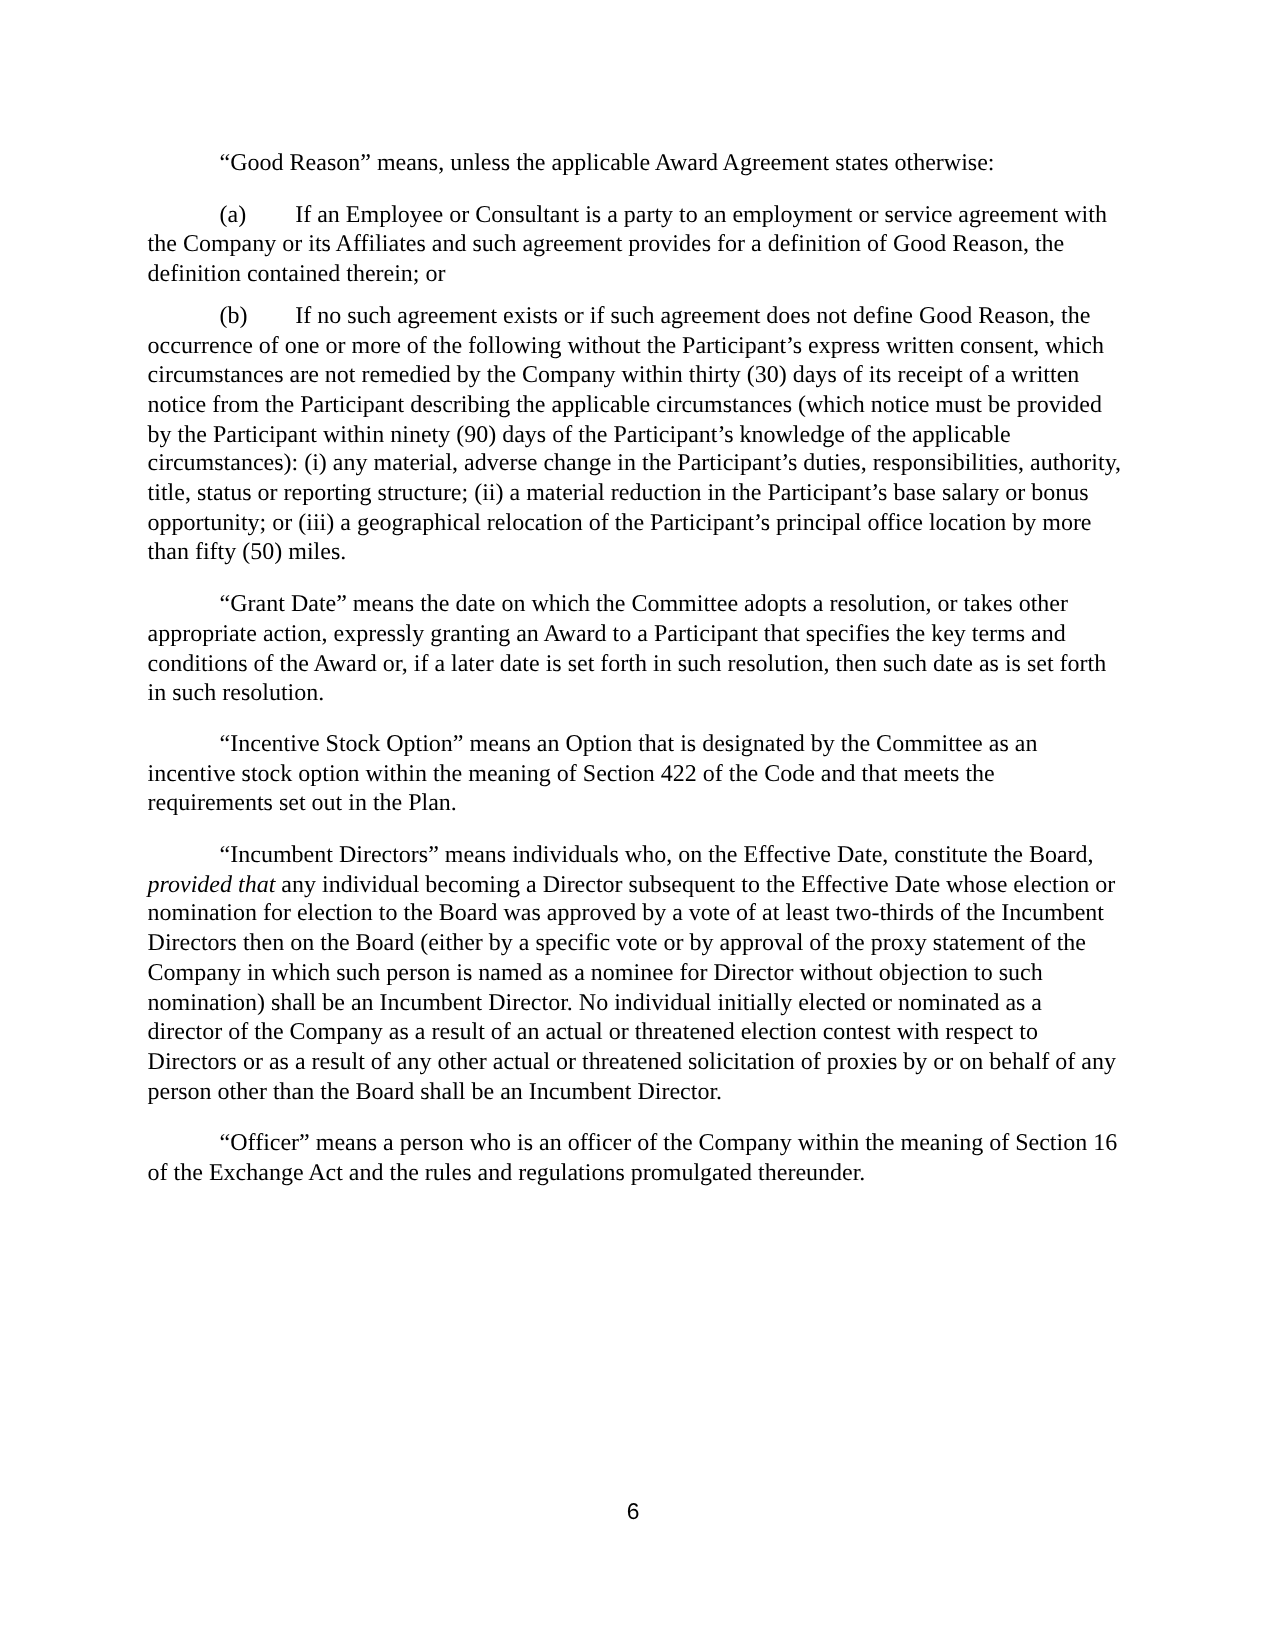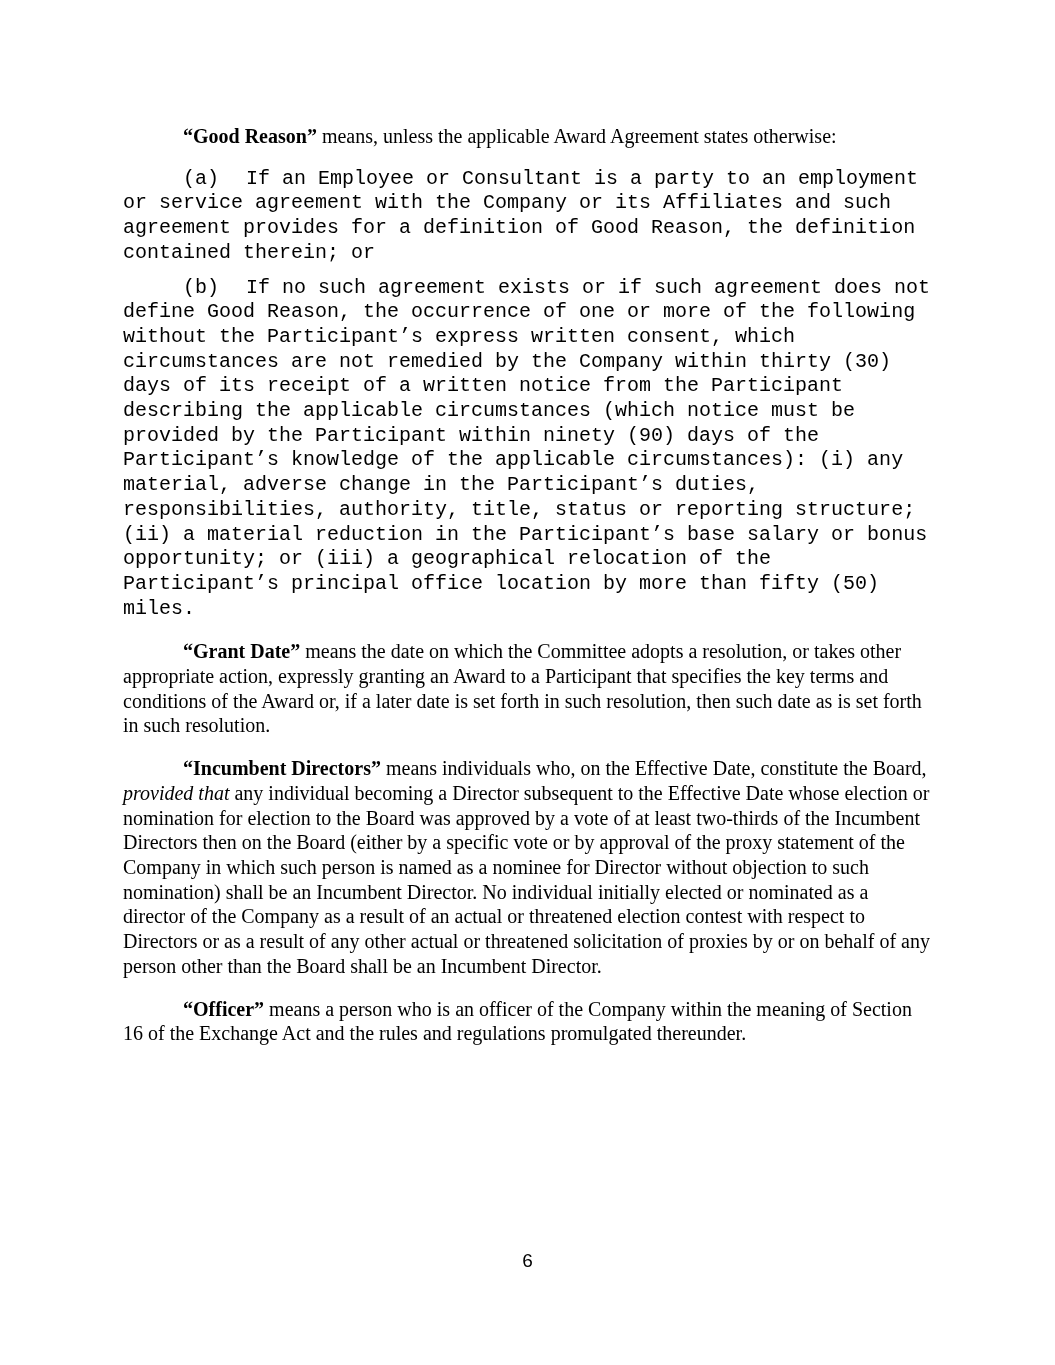--- a/index.html
+++ b/index.html
@@ -26,31 +26,30 @@
   }
   .para {
     margin: 18px 0 0 0;
     text-indent: 60px;
   }
   .para:first-child {
     margin-top: 0;
   }
   .para.sub {
     text-indent: 0;
-    font-family: Liberation Mono, monospace;
   }
   .para.sub + .para.sub {
     margin-top: 10px;
   }
   .sub-label {
     display: inline-block;
     margin-left: 60px;
     width: 63px;
   }
-  .run-b { font-weight: bold; text-align: center; }
+  .run-b { font-weight: normal; text-align: center; }
   .run-i { font-style: italic; }
   .page-number {
     position: absolute;
     left: 0;
     right: 0;
     top: 1250px;
     text-align: center;
     font-family: "Liberation Sans", sans-serif;
     font-size: 19px;
     line-height: 22px;
@@ -59,17 +58,18 @@
 </style>
 </head>
 <body>
 
 <div class="doc-page">
   <div class="doc-body">
       <p class="para def"><span class="run-b ">“Good Reason”</span><span class=""> means, unless the applicable Award Agreement states otherwise:</span></p>
       <p class="para sub"><span class="sub-label">(a)</span><span class="">If an Employee or Consultant is a party to an employment or service agreement with the Company or its Affiliates and such agreement provides for a definition of Good Reason, the definition contained therein; or</span></p>
       <p class="para sub"><span class="sub-label">(b)</span><span class="">If no such agreement exists or if such agreement does not define Good Reason, the occurrence of one or more of the following without the Participant’s express written consent, which circumstances are not remedied by the Company within thirty (30) days of its receipt of a written notice from the Participant describing the applicable circumstances (which notice must be provided by the Participant within ninety (90) days of the Participant’s knowledge of the applicable circumstances): (i) any material, adverse change in the Participant’s duties, responsibilities, authority, title, status or reporting structure; (ii) a material reduction in the Participant’s base salary or bonus opportunity; or (iii) a geographical relocation of the Participant’s principal office location by more than fifty (50) miles.</span></p>
       <p class="para def"><span class="run-b ">“Grant Date”</span><span class=""> means the date on which the Committee adopts a resolution, or takes other appropriate action, expressly granting an Award to a Participant that specifies the key terms and conditions of the Award or, if a later date is set forth in such resolution, then such date as is set forth in such resolution.</span></p>
+      <p class="para def"><span class="run-b ">“Incentive Stock Option”</span><span class=""> means an Option that is designated by the Committee as an incentive stock option within the meaning of Section 422 of the Code and that meets the requirements set out in the Plan.</span></p>
       <p class="para def"><span class="run-b ">“Incumbent Directors”</span><span class=""> means individuals who, on the Effective Date, constitute the Board, </span><span class="run-i">provided that</span><span class=""> any individual becoming a Director subsequent to the Effective Date whose election or nomination for election to the Board was approved by a vote of at least two-thirds of the Incumbent Directors then on the Board (either by a specific vote or by approval of the proxy statement of the Company in which such person is named as a nominee for Director without objection to such nomination) shall be an Incumbent Director. No individual initially elected or nominated as a director of the Company as a result of an actual or threatened election contest with respect to Directors or as a result of any other actual or threatened solicitation of proxies by or on behalf of any person other than the Board shall be an Incumbent Director.</span></p>
       <p class="para def"><span class="run-b ">“Officer”</span><span class=""> means a person who is an officer of the Company within the meaning of Section 16 of the Exchange Act and the rules and regulations promulgated thereunder.</span></p>
     </div>
   <div class="page-number">6</div>
 </div>
 
 </body></html>

